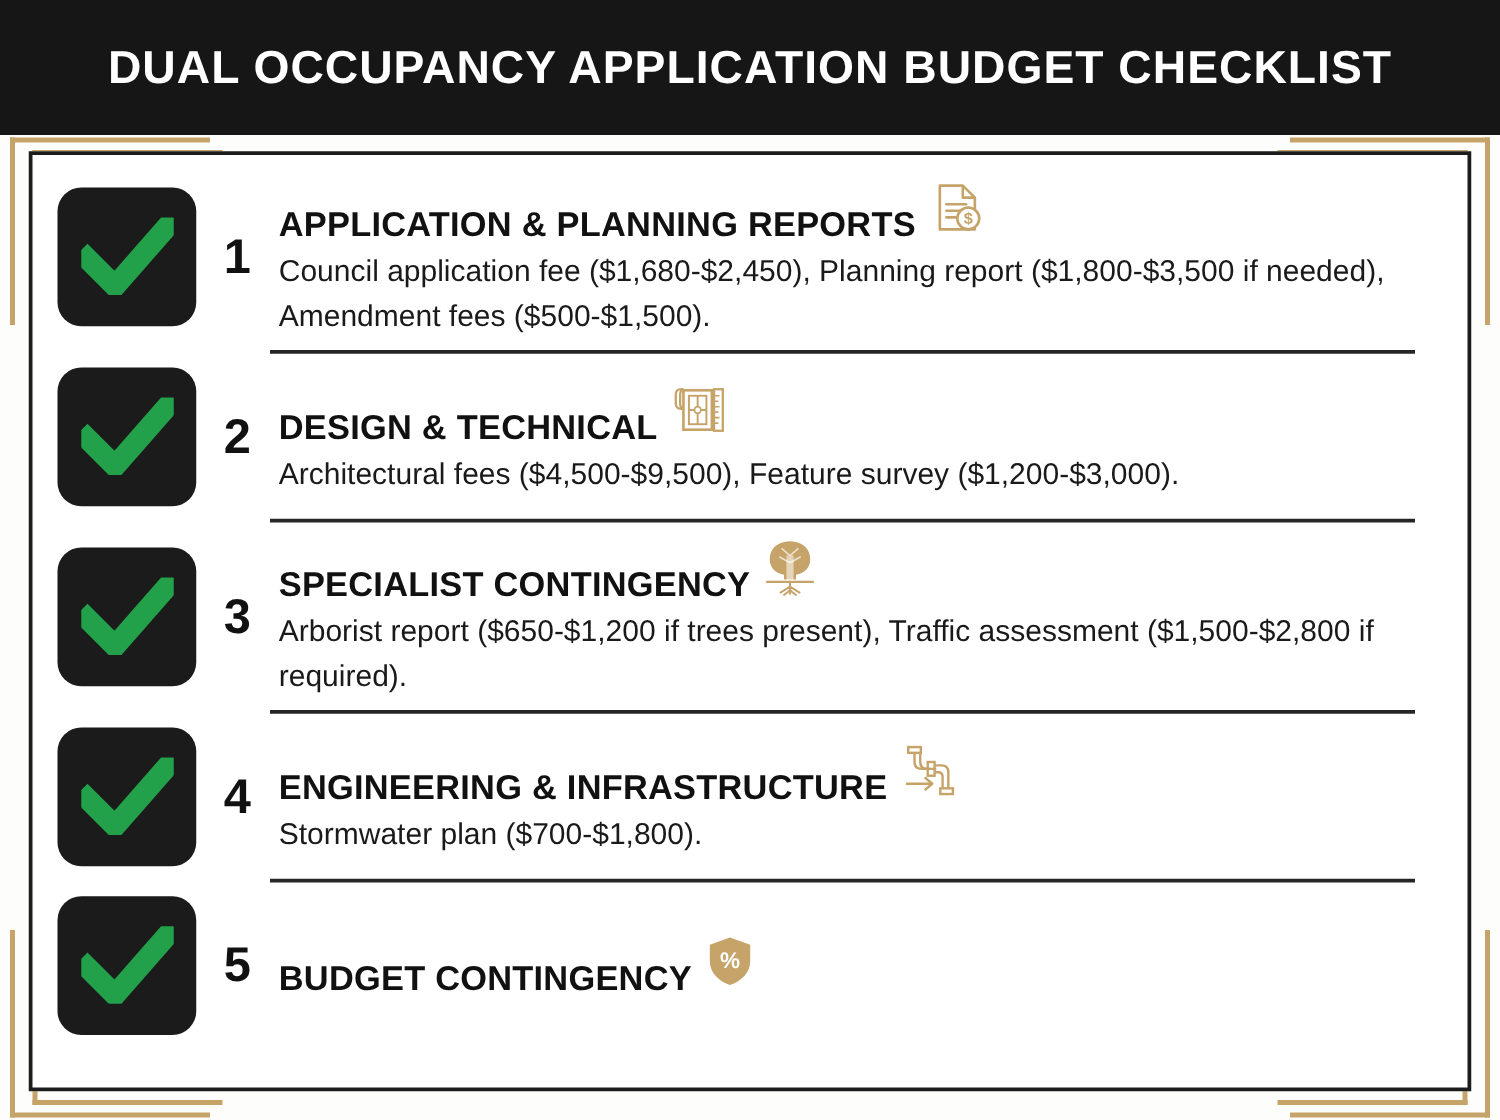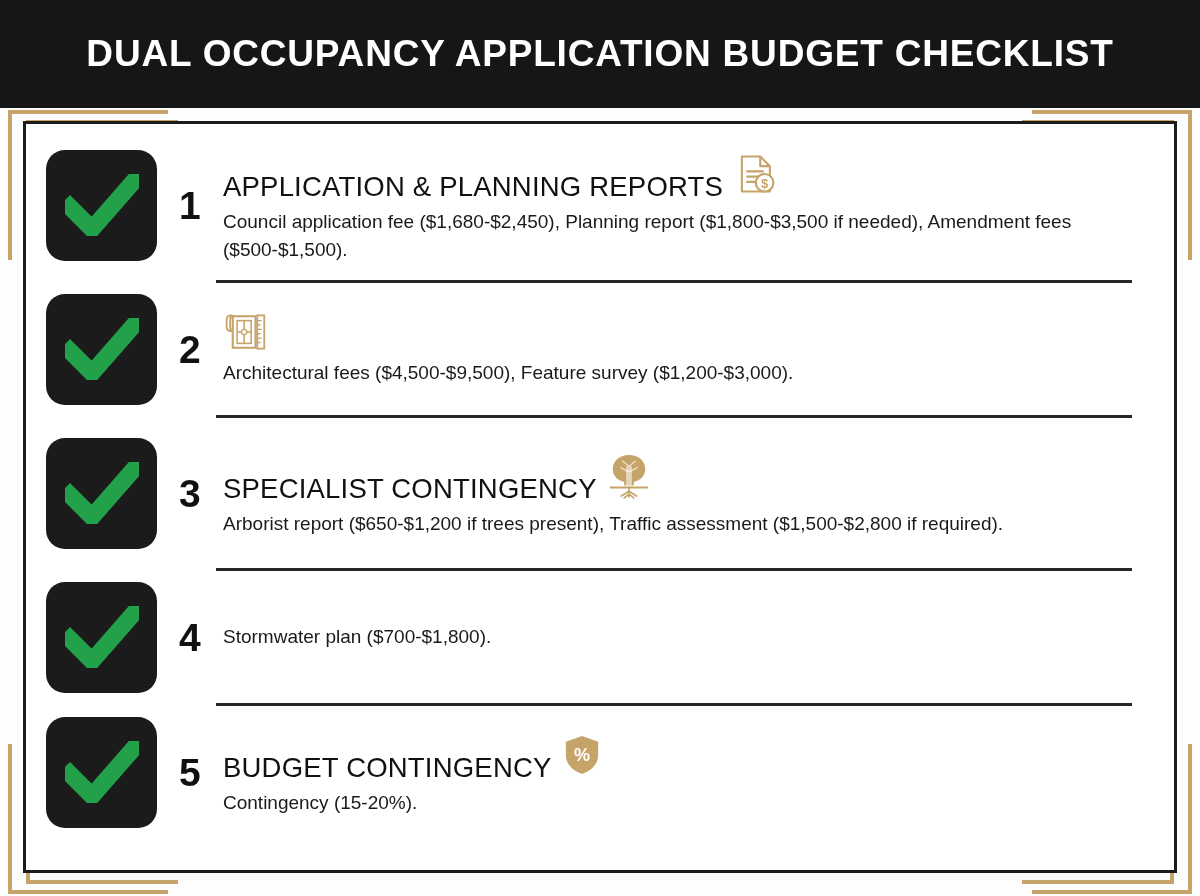--- a/index.html
+++ b/index.html
@@ -157,32 +157,32 @@
   .txt { flex: 1; padding-right: 10px; }
 
   .row-title {
     display: flex;
     align-items: center;
     gap: 11px;
     margin-bottom: 6px;
   }
   .row-title-text {
     font-size: 27.5px;
-    font-weight: 400;
+    font-weight: 700;
     letter-spacing: 0.2px;
     color: #111111;
     line-height: 1.05;
     white-space: nowrap;
     font-family: "Liberation Sans", sans-serif;
     margin-top: 28px;
   }
   .row-icon { flex: 0 0 auto; line-height: 0; }
 
   .row-desc {
-    font-size: 19px;
+    font-size: 24px;
     color: #1a1a1a;
     line-height: 1.5;
     font-family: "Liberation Sans", sans-serif;
   }
 
   
   .divider {
     height: 3px;
     background: #262626;
     margin-left: 170px;
@@ -274,20 +274,21 @@
     <div class="row r2">
       <div class="row-inner">
         <div class="checkbox">
           <svg width="74" height="62" viewBox="0 0 74 62" aria-hidden="true">
             <path d="M5 33 L27 55 L69 7" fill="none" stroke="#22a04a" stroke-width="17" stroke-linecap="square" stroke-linejoin="miter"></path>
           </svg>
         </div>
         <div class="num">2</div>
         <div class="txt">
           <div class="row-title">
+            <span class="row-title-text">DESIGN &amp; TECHNICAL</span>
             <span class="row-icon">
               <svg width="44" height="42" viewBox="0 0 50 48">
                 <path d="M4 10 q0 -5 5 -5 h2 q-3 1 -3 5 v8 q0 4 3 5 h-2 q-5 0 -5 -5 z" fill="none" stroke="#c6a469" stroke-width="2.1"></path>
                 <rect x="11" y="6" width="26" height="36" fill="none" stroke="#c6a469" stroke-width="2.4"></rect>
                 <rect x="16" y="11" width="16" height="26" fill="none" stroke="#c6a469" stroke-width="1.8"></rect>
                 <line x1="16" y1="24" x2="32" y2="24" stroke="#c6a469" stroke-width="1.8"></line>
                 <line x1="24" y1="11" x2="24" y2="37" stroke="#c6a469" stroke-width="1.8"></line>
                 <circle cx="24" cy="24" r="3" fill="#ffffff" stroke="#c6a469" stroke-width="1.6"></circle>
                 <rect x="39" y="5" width="8" height="38" fill="none" stroke="#c6a469" stroke-width="2.1"></rect>
                 <line x1="39" y1="11" x2="44" y2="11" stroke="#c6a469" stroke-width="1.5"></line>
@@ -334,20 +335,36 @@
 
     <div class="row r4">
       <div class="row-inner">
         <div class="checkbox">
           <svg width="74" height="62" viewBox="0 0 74 62" aria-hidden="true">
             <path d="M5 33 L27 55 L69 7" fill="none" stroke="#22a04a" stroke-width="17" stroke-linecap="square" stroke-linejoin="miter"></path>
           </svg>
         </div>
         <div class="num">4</div>
         <div class="txt">
+          <div class="row-title">
+            <span class="row-title-text">ENGINEERING &amp; INFRASTRUCTURE</span>
+            <span class="row-icon">
+              <svg width="46" height="44" viewBox="0 0 50 48">
+                <rect x="6" y="4" width="11" height="5" fill="none" stroke="#c6a469" stroke-width="2.1"></rect>
+                <path d="M11.5 9 v8 q0 6 6 6 h8" fill="none" stroke="#c6a469" stroke-width="2.1"></path>
+                <path d="M11.5 9 v8 q0 6 6 6 h8" fill="none" stroke="#c6a469" stroke-width="2.1" transform="translate(5,0)"></path>
+                <rect x="23" y="17" width="6" height="12" fill="none" stroke="#c6a469" stroke-width="2.1"></rect>
+                <path d="M29 20 h6 q6 0 6 6 v14" fill="none" stroke="#c6a469" stroke-width="2.1"></path>
+                <path d="M29 26 h3 q4 0 4 4 v10" fill="none" stroke="#c6a469" stroke-width="2.1"></path>
+                <rect x="34" y="40" width="11" height="5" fill="none" stroke="#c6a469" stroke-width="2.1"></rect>
+                <line x1="4" y1="36" x2="26" y2="36" stroke="#c6a469" stroke-width="2.1"></line>
+                <path d="M21 31 L27 36 L21 41" fill="none" stroke="#c6a469" stroke-width="2.1" stroke-linecap="round" stroke-linejoin="round"></path>
+              </svg>
+            </span>
+          </div>
           <div class="row-desc">Stormwater plan ($700-$1,800).</div>
         </div>
       </div>
     </div>
     <div class="divider"></div>
 
     <div class="row r5">
       <div class="row-inner">
         <div class="checkbox">
           <svg width="74" height="62" viewBox="0 0 74 62" aria-hidden="true">
@@ -358,19 +375,18 @@
         <div class="txt">
           <div class="row-title">
             <span class="row-title-text">BUDGET CONTINGENCY</span>
             <span class="row-icon">
               <svg width="38" height="42" viewBox="0 0 40 44">
                 <path d="M20 2 L37 8 V22 C37 32 29 39 20 42 C11 39 3 32 3 22 V8 Z" fill="#c6a469"></path>
                 <text x="20" y="28" font-family="'Liberation Sans',sans-serif" font-size="19" font-weight="700" fill="#ffffff" text-anchor="middle">%</text>
               </svg>
             </span>
           </div>
-          <div class="row-desc">Contingency (15-20%).</div>
         </div>
       </div>
     </div>
 
   </div>
 </div>
 
 </body></html>

